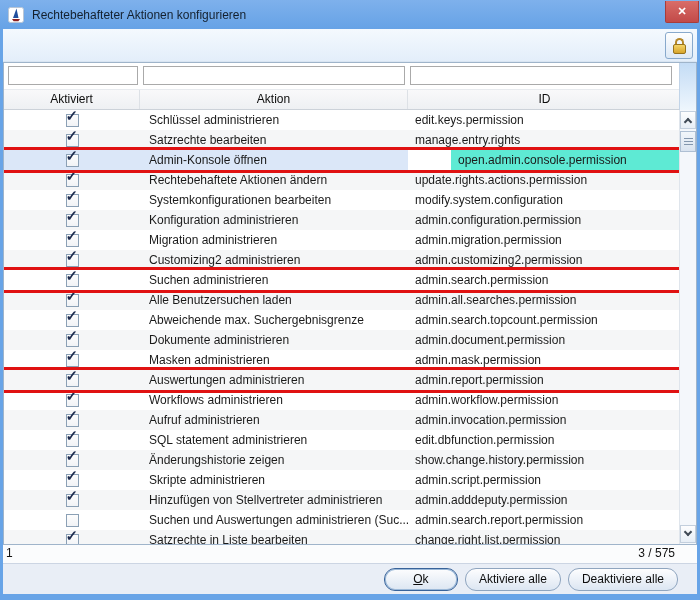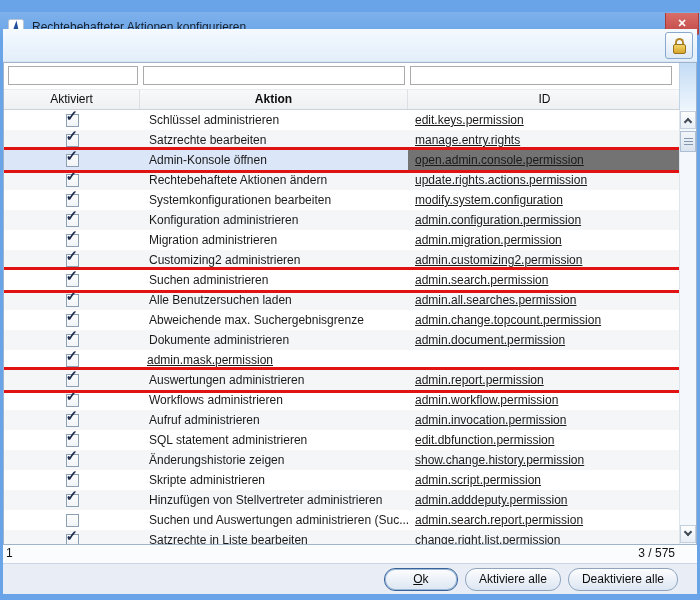--- a/index.html
+++ b/index.html
@@ -5,21 +5,21 @@
   * { box-sizing: border-box; }
   html,body { margin:0; padding:0; background:#d8d8d8; }
   .window {
     position:relative; width:700px; height:600px; overflow:hidden;
     background:#68a4e7;
     font-family:"Liberation Sans", sans-serif; font-size:12px; color:#1a1a1a;
     -webkit-font-smoothing:antialiased;
   }
   
   .titlebar {
-    position:absolute; top:12px; left:0; right:0; height:29px;
+    position:absolute; top:0; left:0; right:0; height:29px;
     background:linear-gradient(#7eb1ec,#66a2e6);
     display:flex; align-items:center;
   }
   .app-icon { margin-left:8px; width:16px; height:16px; display:inline-block; }
   .title { margin-left:8px; color:#14202e; }
   .close-btn {
     position:absolute; top:1px; right:1px; width:34px; height:22px;
     background:linear-gradient(#d96d68,#c24a48);
     border:1px solid #a83c3a; border-top:none; border-radius:0 0 2px 2px;
     display:flex; align-items:center; justify-content:center;
@@ -64,31 +64,31 @@
   .f3 { left:406px; width:262px; }
   .header-row {
     position:absolute; top:26px; left:0; right:15px; height:21px; display:flex;
     background:linear-gradient(#f9f9fa,#eef0f3);
     border-top:1px solid #e8ebef; border-bottom:1px solid #ccd2d9;
   }
   .hcell {
     text-align:center; line-height:19px; color:#0d0d0d;
     border-right:1px solid #dde1e6; overflow:hidden; cursor:pointer;
   }
-  .h1 { width:136px; } .h2 { width:268px;font-weight:bold; } .h3 { flex:1; border-right:none; }
+  .h1 { width:136px; } .h2 { width:268px; } .h3 { flex:1; border-right:none; }
   .tbody { position:absolute; top:47px; left:0; width:675px; height:434px; overflow:hidden; }
   .row { height:20px; display:flex; background:#fff; cursor:default; }
   .row.alt { background:#f5f6f7; }
   .row.sel .c1, .row.sel .c2 { background:#dbe7f8; }
-  .row.sel .c3 { background:#737373; }
+  .row.sel .c3 { background:#5eead4;margin-left:43px; }
   .row.hl { position:relative; z-index:5; box-shadow:0 0 0 3px #e01212; }
   .cell { line-height:20px; white-space:nowrap; overflow:hidden; }
   .c1 { width:136px; display:flex; align-items:center; justify-content:center; }
   .c2 { width:268px; padding-left:9px; }
-  .c3 { flex:1; padding-left:7px;text-decoration:underline; }
+  .c3 { flex:1; padding-left:7px; }
   .cb {
     width:13px; height:13px; position:relative;
     border:1px solid #8ba0b5; background:linear-gradient(#fdfdfd,#f1f3f6);
   }
   .cb .mark {
     position:absolute; left:-1px; top:-7px; font-size:15px; font-weight:bold;
     color:#1d2b4d; line-height:1;
   }
   
   .scroll-corner {
@@ -270,37 +270,38 @@
             <div class="cell c2">Alle Benutzersuchen laden</div>
             <div class="cell c3">admin.all.searches.permission</div>
           </div>
           <div class="row">
             <div class="cell c1">
               <span class="cb">
                 <span class="mark">✓</span>
               </span>
             </div>
             <div class="cell c2">Abweichende max. Suchergebnisgrenze</div>
-            <div class="cell c3">admin.change.topcount.permission</div>
+            <div class="cell c3">admin.search.topcount.permission</div>
           </div>
           <div class="row alt">
             <div class="cell c1">
               <span class="cb">
                 <span class="mark">✓</span>
               </span>
             </div>
             <div class="cell c2">Dokumente administrieren</div>
             <div class="cell c3">admin.document.permission</div>
           </div>
           <div class="row">
             <div class="cell c1">
               <span class="cb">
                 <span class="mark">✓</span>
               </span>
             </div>
+            <div class="cell c2">Masken administrieren</div>
             <div class="cell c3">admin.mask.permission</div>
           </div>
           <div class="row alt hl">
             <div class="cell c1">
               <span class="cb">
                 <span class="mark">✓</span>
               </span>
             </div>
             <div class="cell c2">Auswertungen administrieren</div>
             <div class="cell c3">admin.report.permission</div>

